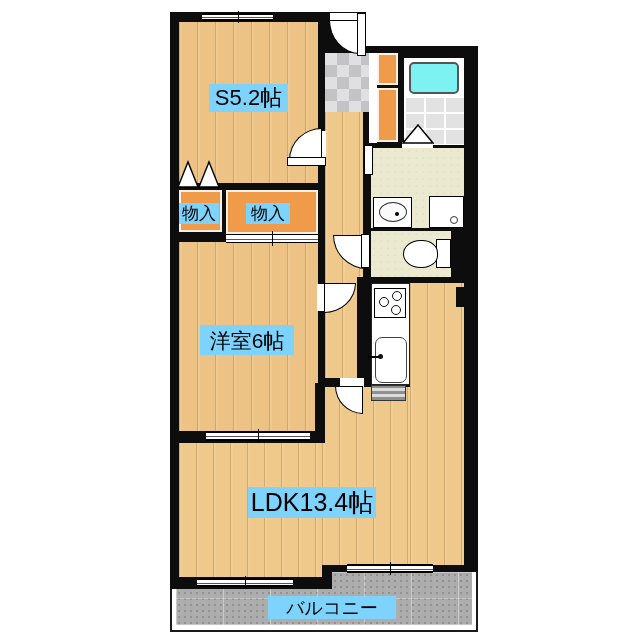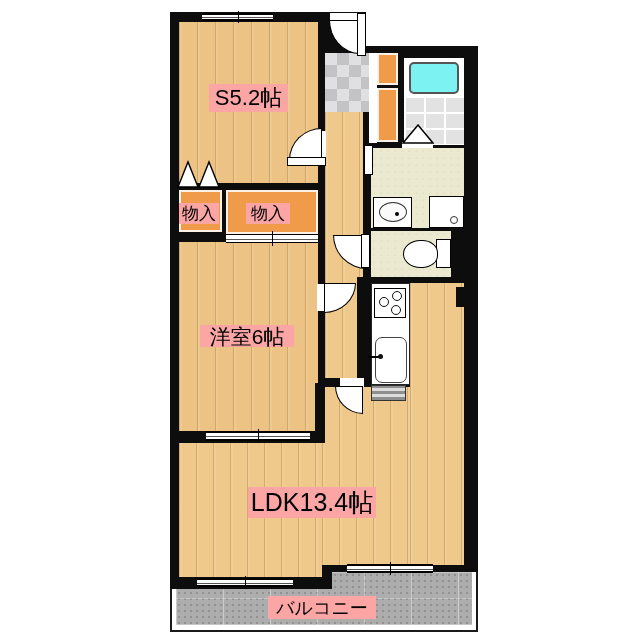--- a/index.html
+++ b/index.html
@@ -35,21 +35,21 @@
   .whitebox{position:absolute;background:#fff;border:1px solid #000;box-sizing:border-box;}
   .window{position:absolute;background:#fff;border-top:2px solid #000;border-bottom:2px solid #000;box-sizing:border-box;}
   .window::before{content:"";position:absolute;left:0;right:0;top:50%;height:1px;background:#555;}
   .window::after{content:"";position:absolute;left:50%;top:-4px;bottom:-4px;width:1px;background:#000;}
   .disc{position:absolute;background:#fff;border:1.2px solid #000;box-sizing:border-box;}
   .disc.bl{border-bottom-left-radius:100%;}
   .disc.tl{border-top-left-radius:100%;}
   .disc.br{border-bottom-right-radius:100%;}
   .leaf{position:absolute;background:#fff;border:1px solid #000;box-sizing:border-box;}
   .gap{position:absolute;background:#fff;}
-  .label{position:absolute;background:#fca5a5;display:flex;align-items:center;justify-content:center;
+  .label{position:absolute;background:#7dd3fc;display:flex;align-items:center;justify-content:center;
     font-weight:500;letter-spacing:0px;line-height:1;white-space:nowrap;}
   .burner{position:absolute;width:10px;height:10px;border:1.4px solid #111;border-radius:50%;background:#fff;box-sizing:border-box;}
   .stripebox{position:absolute;border:1px solid #333;box-sizing:border-box;
     background:repeating-linear-gradient(0deg,#8f8f8f 0 3px,#dcdcdc 3px 6px);}
 </style>
 </head>
 <body>
 
 <div id="canvas">
 
@@ -135,17 +135,17 @@
   <div class="window" style="left:226px;top:234px;width:92px;height:9px;border-top-width:1.5px;border-bottom-width:1.5px;"></div>
 
   <div class="window" style="left:202px;top:13px;width:71px;height:8px;"></div>
   <div class="window" style="left:206px;top:431px;width:104px;height:10px;"></div>
   <div class="window" style="left:347px;top:564px;width:86px;height:9px;"></div>
   <div class="window" style="left:197px;top:578px;width:96px;height:9px;"></div>
 
   <div class="label" style="left:209px;top:84px;width:79px;height:28px;font-size:22px;">S5.2帖</div>
   <div class="label" style="left:179px;top:203px;width:40px;height:21px;font-size:17px;">物入</div>
   <div class="label" style="left:246px;top:203px;width:44px;height:21px;font-size:17px;">物入</div>
-  <div class="label" style="left:200px;top:325px;width:94px;height:22px;font-size:21px;">洋室6帖</div>
+  <div class="label" style="left:200px;top:325px;width:94px;height:30px;font-size:21px;">洋室6帖</div>
   <div class="label" style="left:248px;top:487px;width:128px;height:31px;font-size:25px;">LDK13.4帖</div>
-  <div class="label" style="left:268px;top:596px;width:108px;height:23px;font-size:18px;">バルコニー</div>
+  <div class="label" style="left:268px;top:596px;width:128px;height:23px;font-size:18px;">バルコニー</div>
 
 </div>
 
 </body></html>

